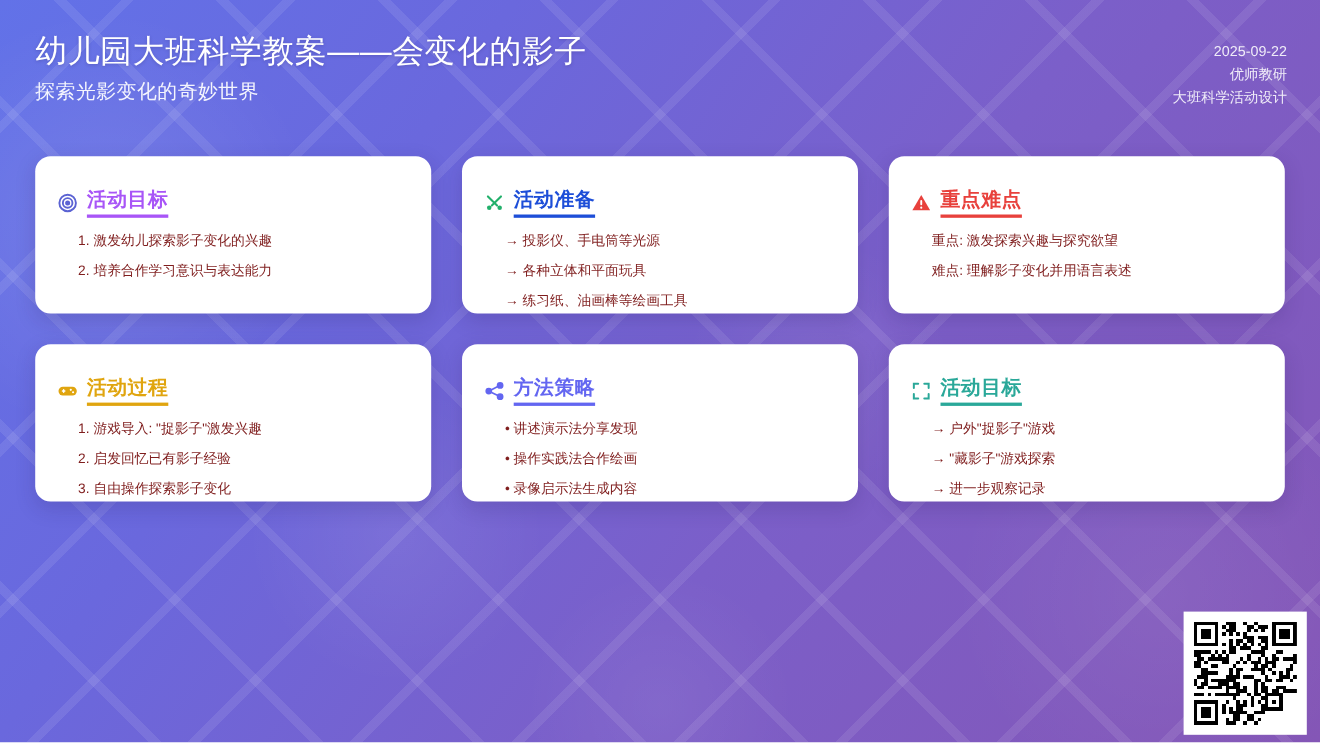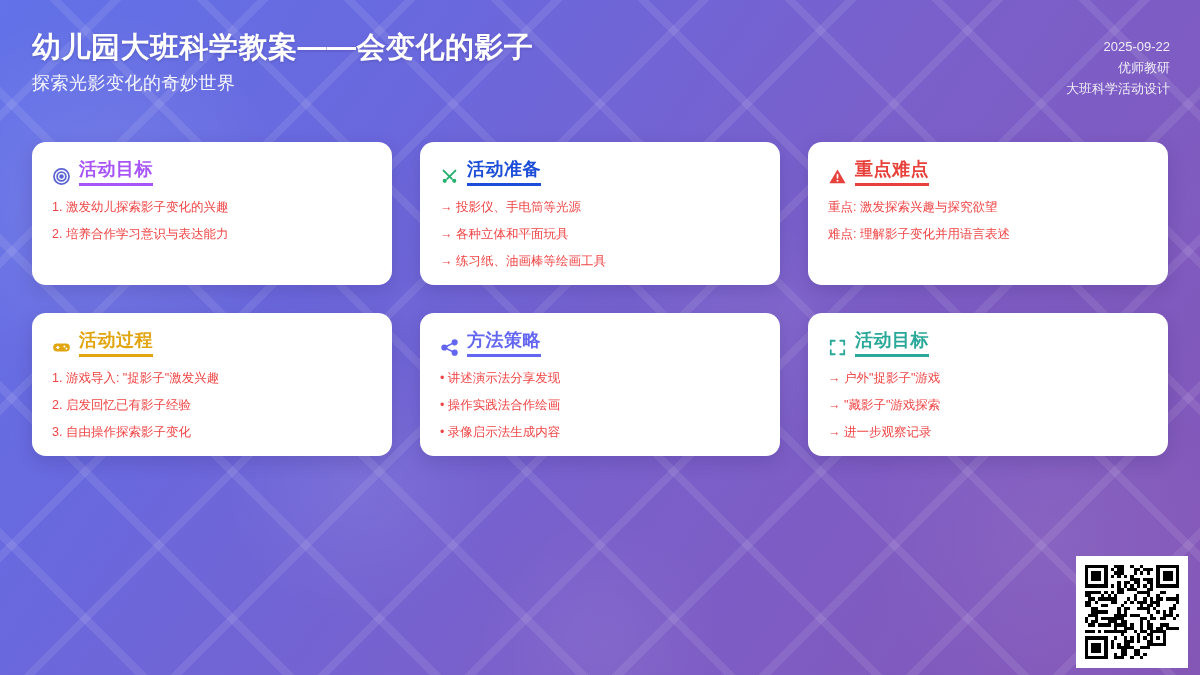--- a/index.html
+++ b/index.html
@@ -44,21 +44,21 @@
   .header {
     position: absolute; left: 0; top: 0;
     width: 1200px; height: 130px;
     padding: 26px 30px 0 32px;
     display: flex; justify-content: space-between; align-items: flex-start;
   }
   .title-block { padding-top: 4px; }
   .slide-title {
     color: #ffffff;
     font-size: 29px;
-    font-weight: bold;
+    font-weight: normal;
     letter-spacing: 0.5px;
     line-height: 1.2;
     text-shadow: 0 1px 3px rgba(40,30,90,0.25);
   }
   .slide-subtitle {
     margin-top: 6px;
     color: rgba(255,255,255,0.93);
     font-size: 18px;
     letter-spacing: 0.5px;
   }
@@ -83,45 +83,47 @@
   }
   .card {
     background: #ffffff;
     border-radius: 14px;
     padding: 17px 20px 10px 20px;
     box-shadow: 0 6px 18px rgba(45,30,95,0.18);
     overflow: hidden;
   }
   .card-head {
     display: flex;
-    align-items: flex-end;
+    align-items: center;
     gap: 8px;
     margin-bottom: 13px;
+    margin-top: 12px;
   }
   .card-icon {
     width: 19px; height: 19px;
     display: flex; align-items: center; justify-content: center;
     flex: 0 0 auto;
   }
   .card-icon svg { display: block; }
   .card-title {
     font-size: 18px;
     font-weight: bold;
     letter-spacing: 0.5px;
     padding-bottom: 3px;
     border-bottom: 3px solid currentColor;
     line-height: 1.15;
   }
   .card-body { }
   .card-line {
     font-size: 12.5px;
-    color: #ef4444;
+    color: #7f1d1d;
     line-height: 1.35;
     margin-bottom: 10.5px;
     white-space: nowrap;
+    margin-left: 19px;
   }
   .card-line:last-child { margin-bottom: 0; }
 
   
   .qr-wrap {
     position: absolute;
     right: 12px; bottom: 7px;
     width: 112px; height: 112px;
     background: #ffffff;
     padding: 9px;

